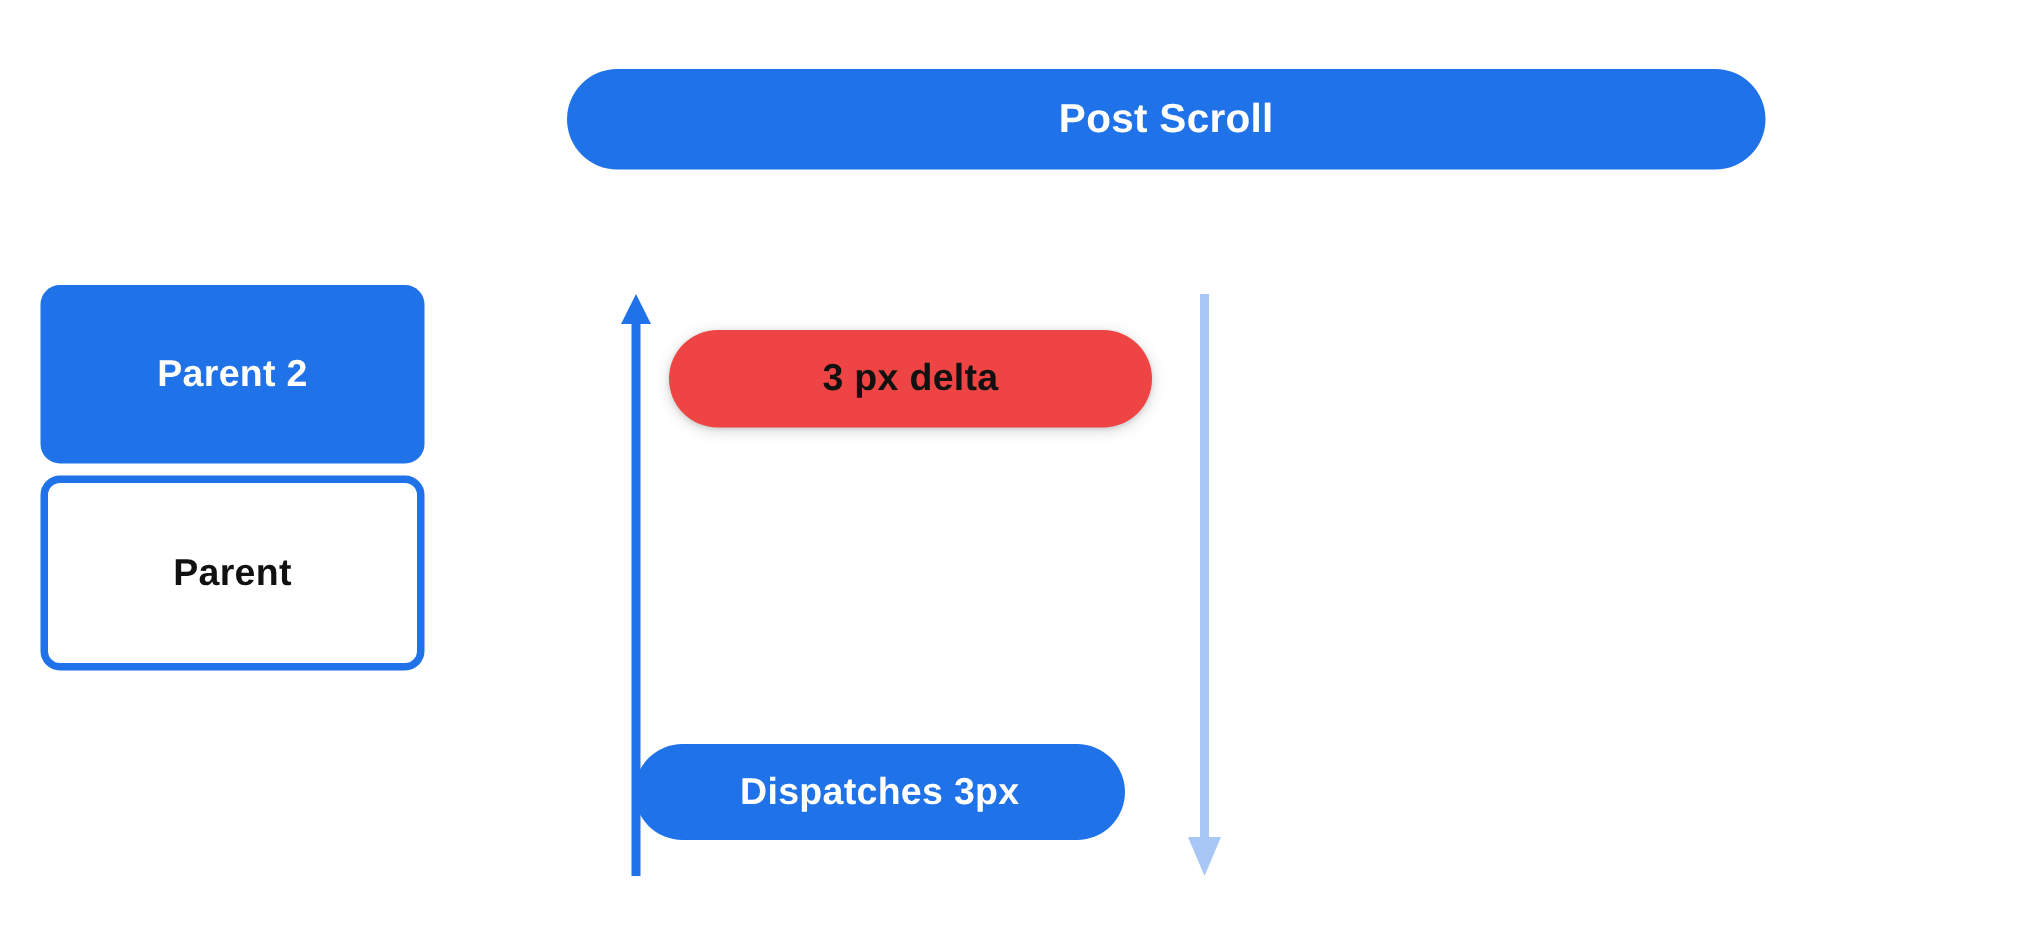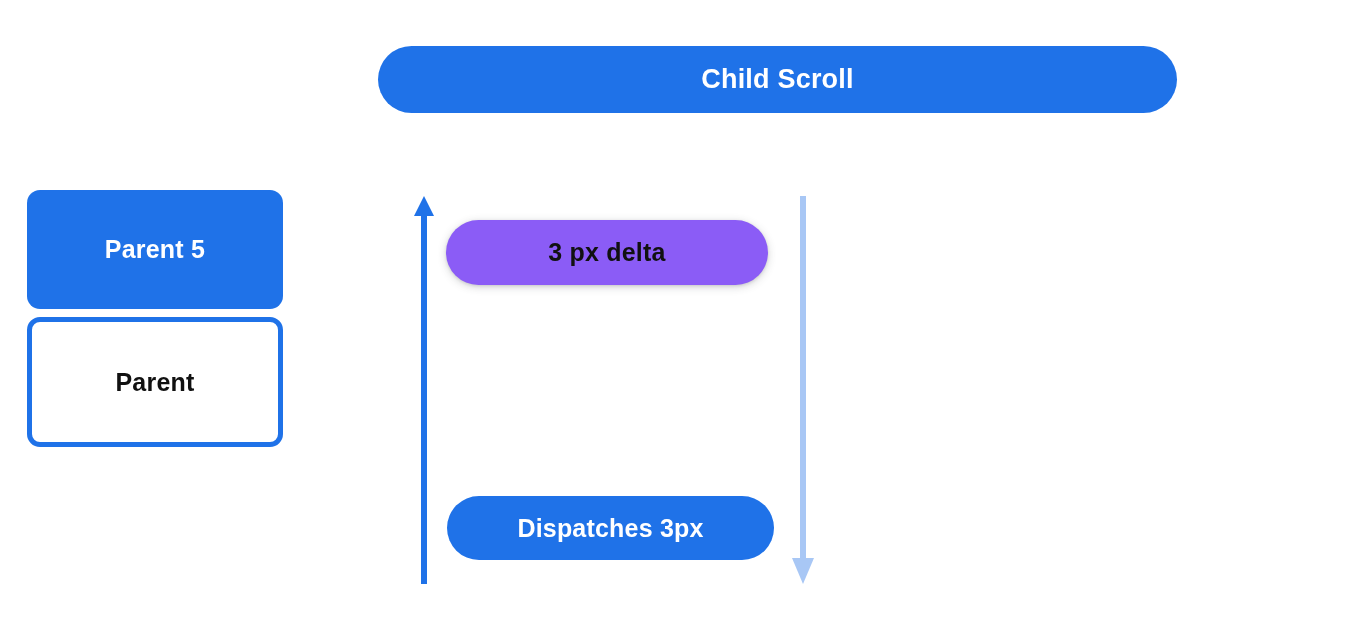--- a/index.html
+++ b/index.html
@@ -101,48 +101,48 @@
     font-weight: bold;
     letter-spacing: 0.2px;
     white-space: nowrap;
   }
 
   .pill-delta {
     left: 446px;
     top: 220px;
     width: 322px;
     height: 65px;
-    background: #8b5cf6;
+    background: #ef4444;
     box-shadow: 0 2px 9px rgba(60, 64, 67, 0.22),
                 0 1px 3px rgba(60, 64, 67, 0.14);
   }
   .pill-delta .pill-label { color: #111111; }
 
   .pill-dispatch {
-    left: 447px;
+    left: 423px;
     top: 496px;
     width: 327px;
     height: 64px;
     background: #1f72e8;
   }
   .pill-dispatch .pill-label { color: #ffffff; }
 </style>
 </head>
 <body>
 
 <div class="stage">
 
   <div class="header-banner">
-    <span class="header-banner-label">Child Scroll</span>
+    <span class="header-banner-label">Post Scroll</span>
   </div>
 
   <div class="box-stack">
 
     <div class="stack-box filled">
-      <span class="stack-box-label">Parent 5</span>
+      <span class="stack-box-label">Parent 2</span>
     </div>
 
 
     <div class="stack-box outlined">
       <span class="stack-box-label">Parent</span>
     </div>
 
   </div>
 
   <div class="arrow arrow-up">

